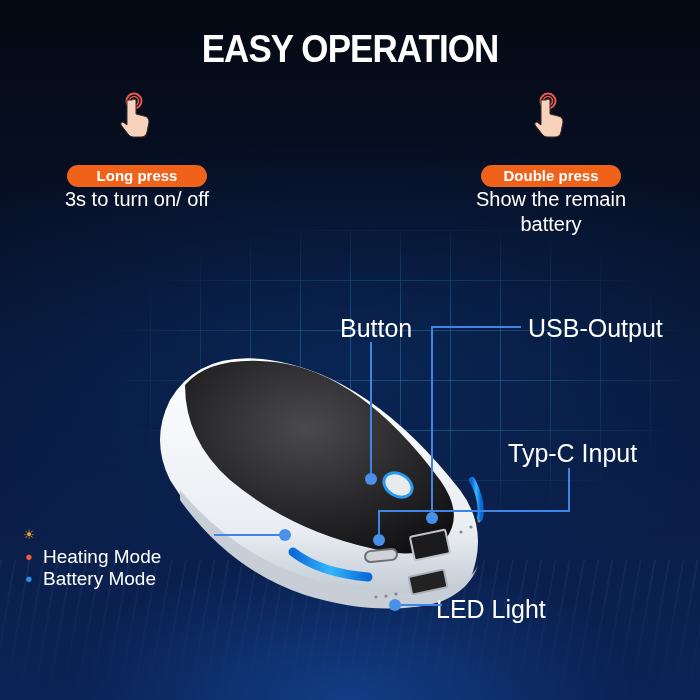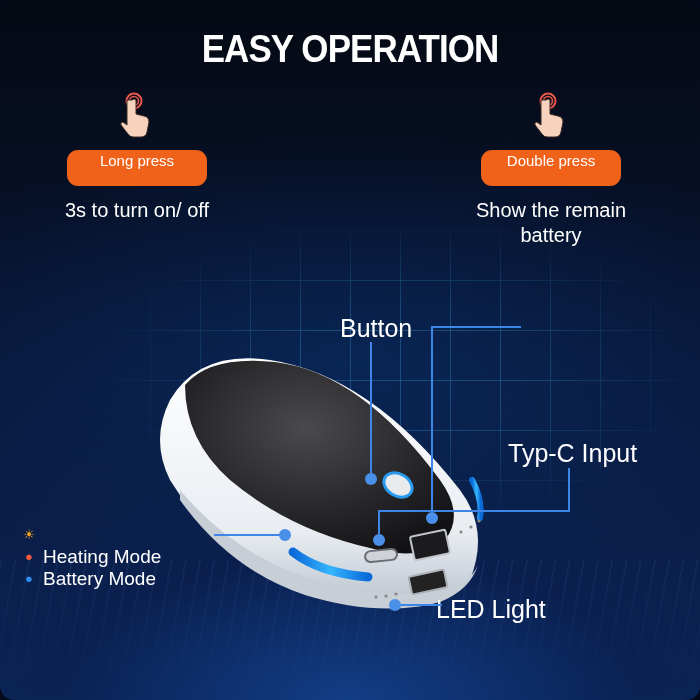--- a/index.html
+++ b/index.html
@@ -2,42 +2,41 @@
 <html><head>
 <meta charset="utf-8">
 <style>
   html, body { margin:0; padding:0; }
   body { width:700px; height:700px; overflow:hidden; background:#050a1a; font-family:"Liberation Sans", sans-serif; }
   #stage { position:relative; width:700px; height:700px; overflow:hidden;
     background:
       radial-gradient(ellipse 520px 260px at 350px 700px, rgba(20,70,150,0.75), rgba(10,30,80,0.4) 55%, rgba(5,10,26,0) 80%),
       radial-gradient(ellipse 700px 300px at 350px 360px, rgba(10,50,110,0.55), rgba(5,10,26,0) 75%),
       linear-gradient(180deg, #050913 0%, #07122c 40%, #0a1e48 75%, #0b2456 100%);
-    border-radius: 14px;
   }
   .grid { position:absolute; left:0; top:230px; width:700px; height:330px; opacity:0.55;
     background-image:
       linear-gradient(rgba(60,170,230,0.55) 1px, transparent 1px),
       linear-gradient(90deg, rgba(60,170,230,0.55) 1px, transparent 1px);
     background-size:50px 50px; filter:blur(0.6px);
     -webkit-mask-image: radial-gradient(ellipse 380px 200px at 400px 140px, #000 30%, transparent 80%);
             mask-image: radial-gradient(ellipse 380px 200px at 400px 140px, #000 30%, transparent 80%);
   }
   .rays { position:absolute; left:0; top:560px; width:700px; height:140px; opacity:0.35;
     background: repeating-linear-gradient(100deg, rgba(90,150,230,0.25) 0 2px, transparent 2px 14px);
     -webkit-mask-image: linear-gradient(180deg, #000, transparent);
             mask-image: linear-gradient(180deg, #000, transparent);
   }
   .title { position:absolute; top:28px; left:0; width:700px; text-align:center; color:#fff;
     font-weight:bold; font-size:38px; letter-spacing:-1px; transform:scaleX(0.92); }
   .op { position:absolute; top:92px; width:170px; text-align:center; }
   .hand { width:40px; height:48px; margin:0 auto; }
-  .badge { display:inline-block; margin-top:6px; width:140px; height:36px; line-height:22px; border-radius:11px;
-    background:#f0621a; color:#fff; font-weight:normal; font-size:15px; }
-  .desc { color:#fff; font-size:20px; margin-top:12px; line-height:25px; }
+  .badge { display:inline-block; margin-top:21px; width:140px; height:22px; line-height:22px; border-radius:11px;
+    background:#f0621a; color:#fff; font-weight:bold; font-size:15px; }
+  .desc { color:#fff; font-size:20px; margin-top:0; line-height:25px; }
   .lbl { position:absolute; color:#fff; font-size:25px; }
   .line { position:absolute; background:#3d86e8; }
   .dot { position:absolute; width:12px; height:12px; border-radius:50%; background:#4a90e8; }
   .legend { position:absolute; left:22px; top:524px; color:#fff; font-size:19px; line-height:22px; }
   .legend .row { display:flex; align-items:center; }
   .legend .ic { width:14px; margin-right:7px; text-align:center; font-size:13px; }
 </style>
 </head>
 <body>
 
@@ -107,20 +106,21 @@
       <circle cx="256" cy="254" r="1.6" fill="#888"></circle>
     <circle cx="321" cy="192" r="1.6" fill="#888"></circle>
       <circle cx="331" cy="187" r="1.6" fill="#888"></circle>
       <circle cx="339" cy="181" r="1.6" fill="#888"></circle>
   </svg>
 
   <div class="lbl" style="left:340px;top:314px">Button</div>
   <div class="line" style="left:370px;top:342px;width:2px;height:137px"></div>
   <div class="dot" style="left:365px;top:473px"></div>
 
+  <div class="lbl" style="left:528px;top:314px">USB-Output</div>
   <div class="line" style="left:431px;top:326px;width:90px;height:2px"></div>
   <div class="line" style="left:431px;top:326px;width:2px;height:190px"></div>
   <div class="dot" style="left:426px;top:512px"></div>
 
   <div class="lbl" style="left:508px;top:439px">Typ-C Input</div>
   <div class="line" style="left:568px;top:468px;width:2px;height:43px"></div>
   <div class="line" style="left:378px;top:510px;width:192px;height:2px"></div>
   <div class="line" style="left:378px;top:510px;width:2px;height:24px"></div>
   <div class="dot" style="left:373px;top:534px"></div>
 

